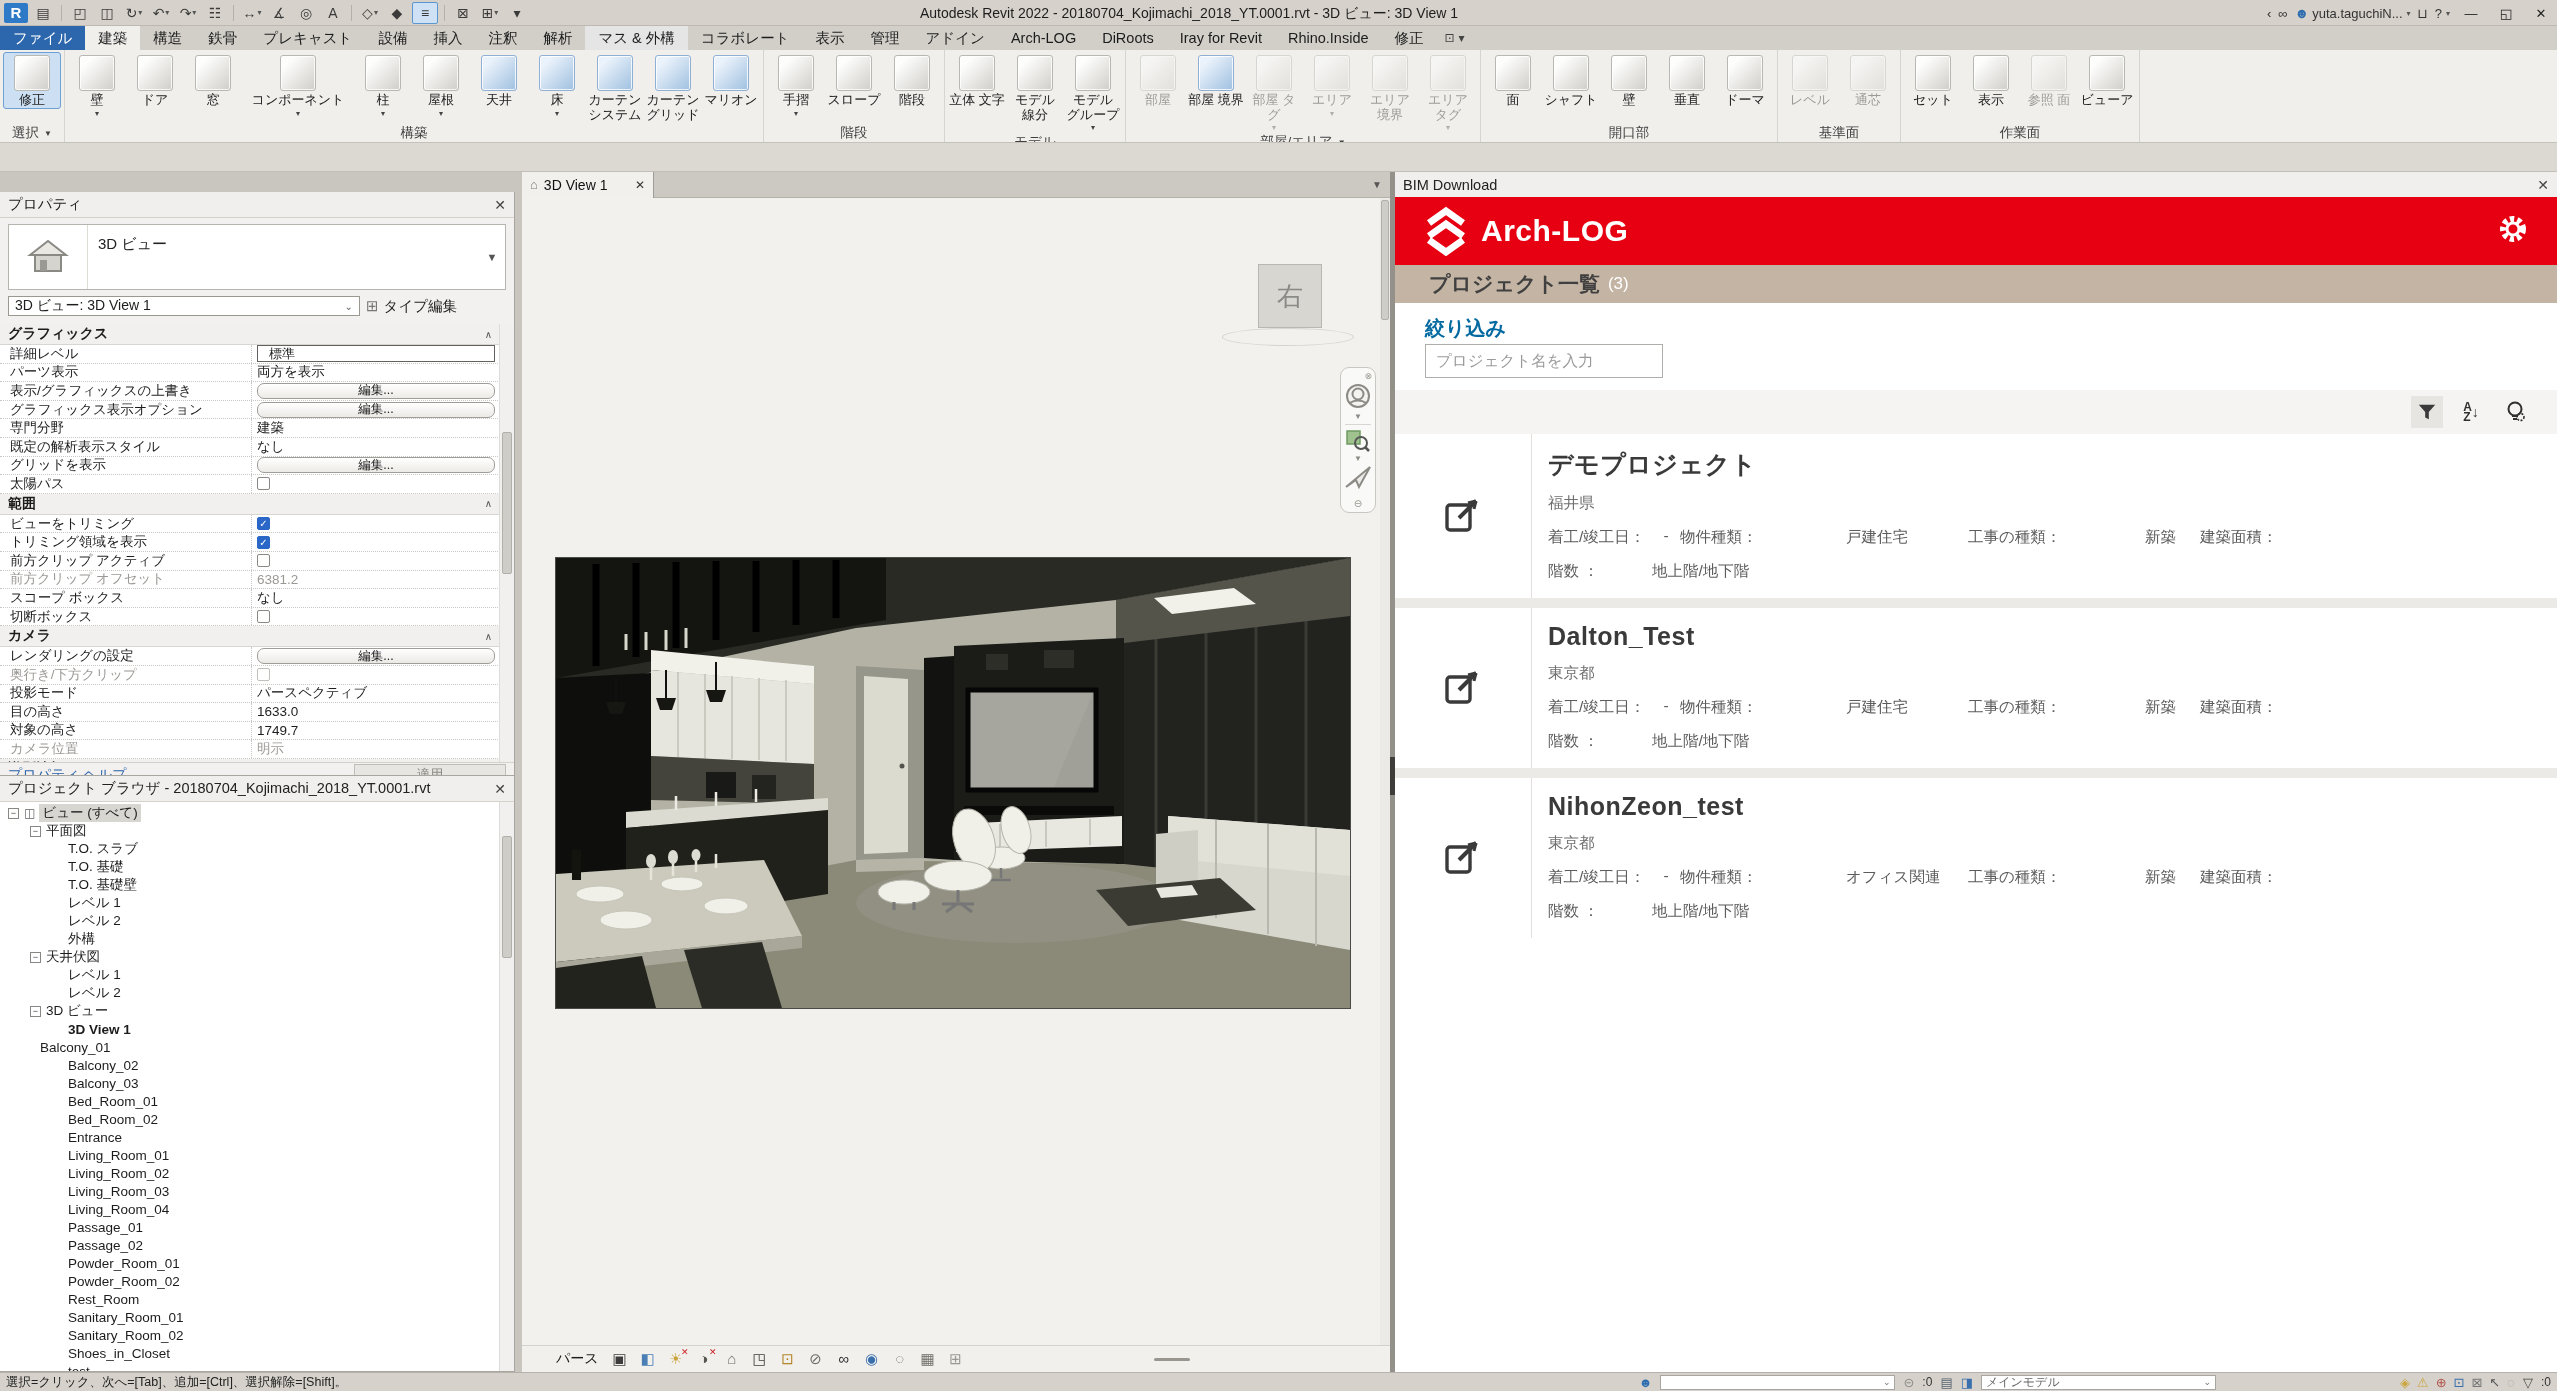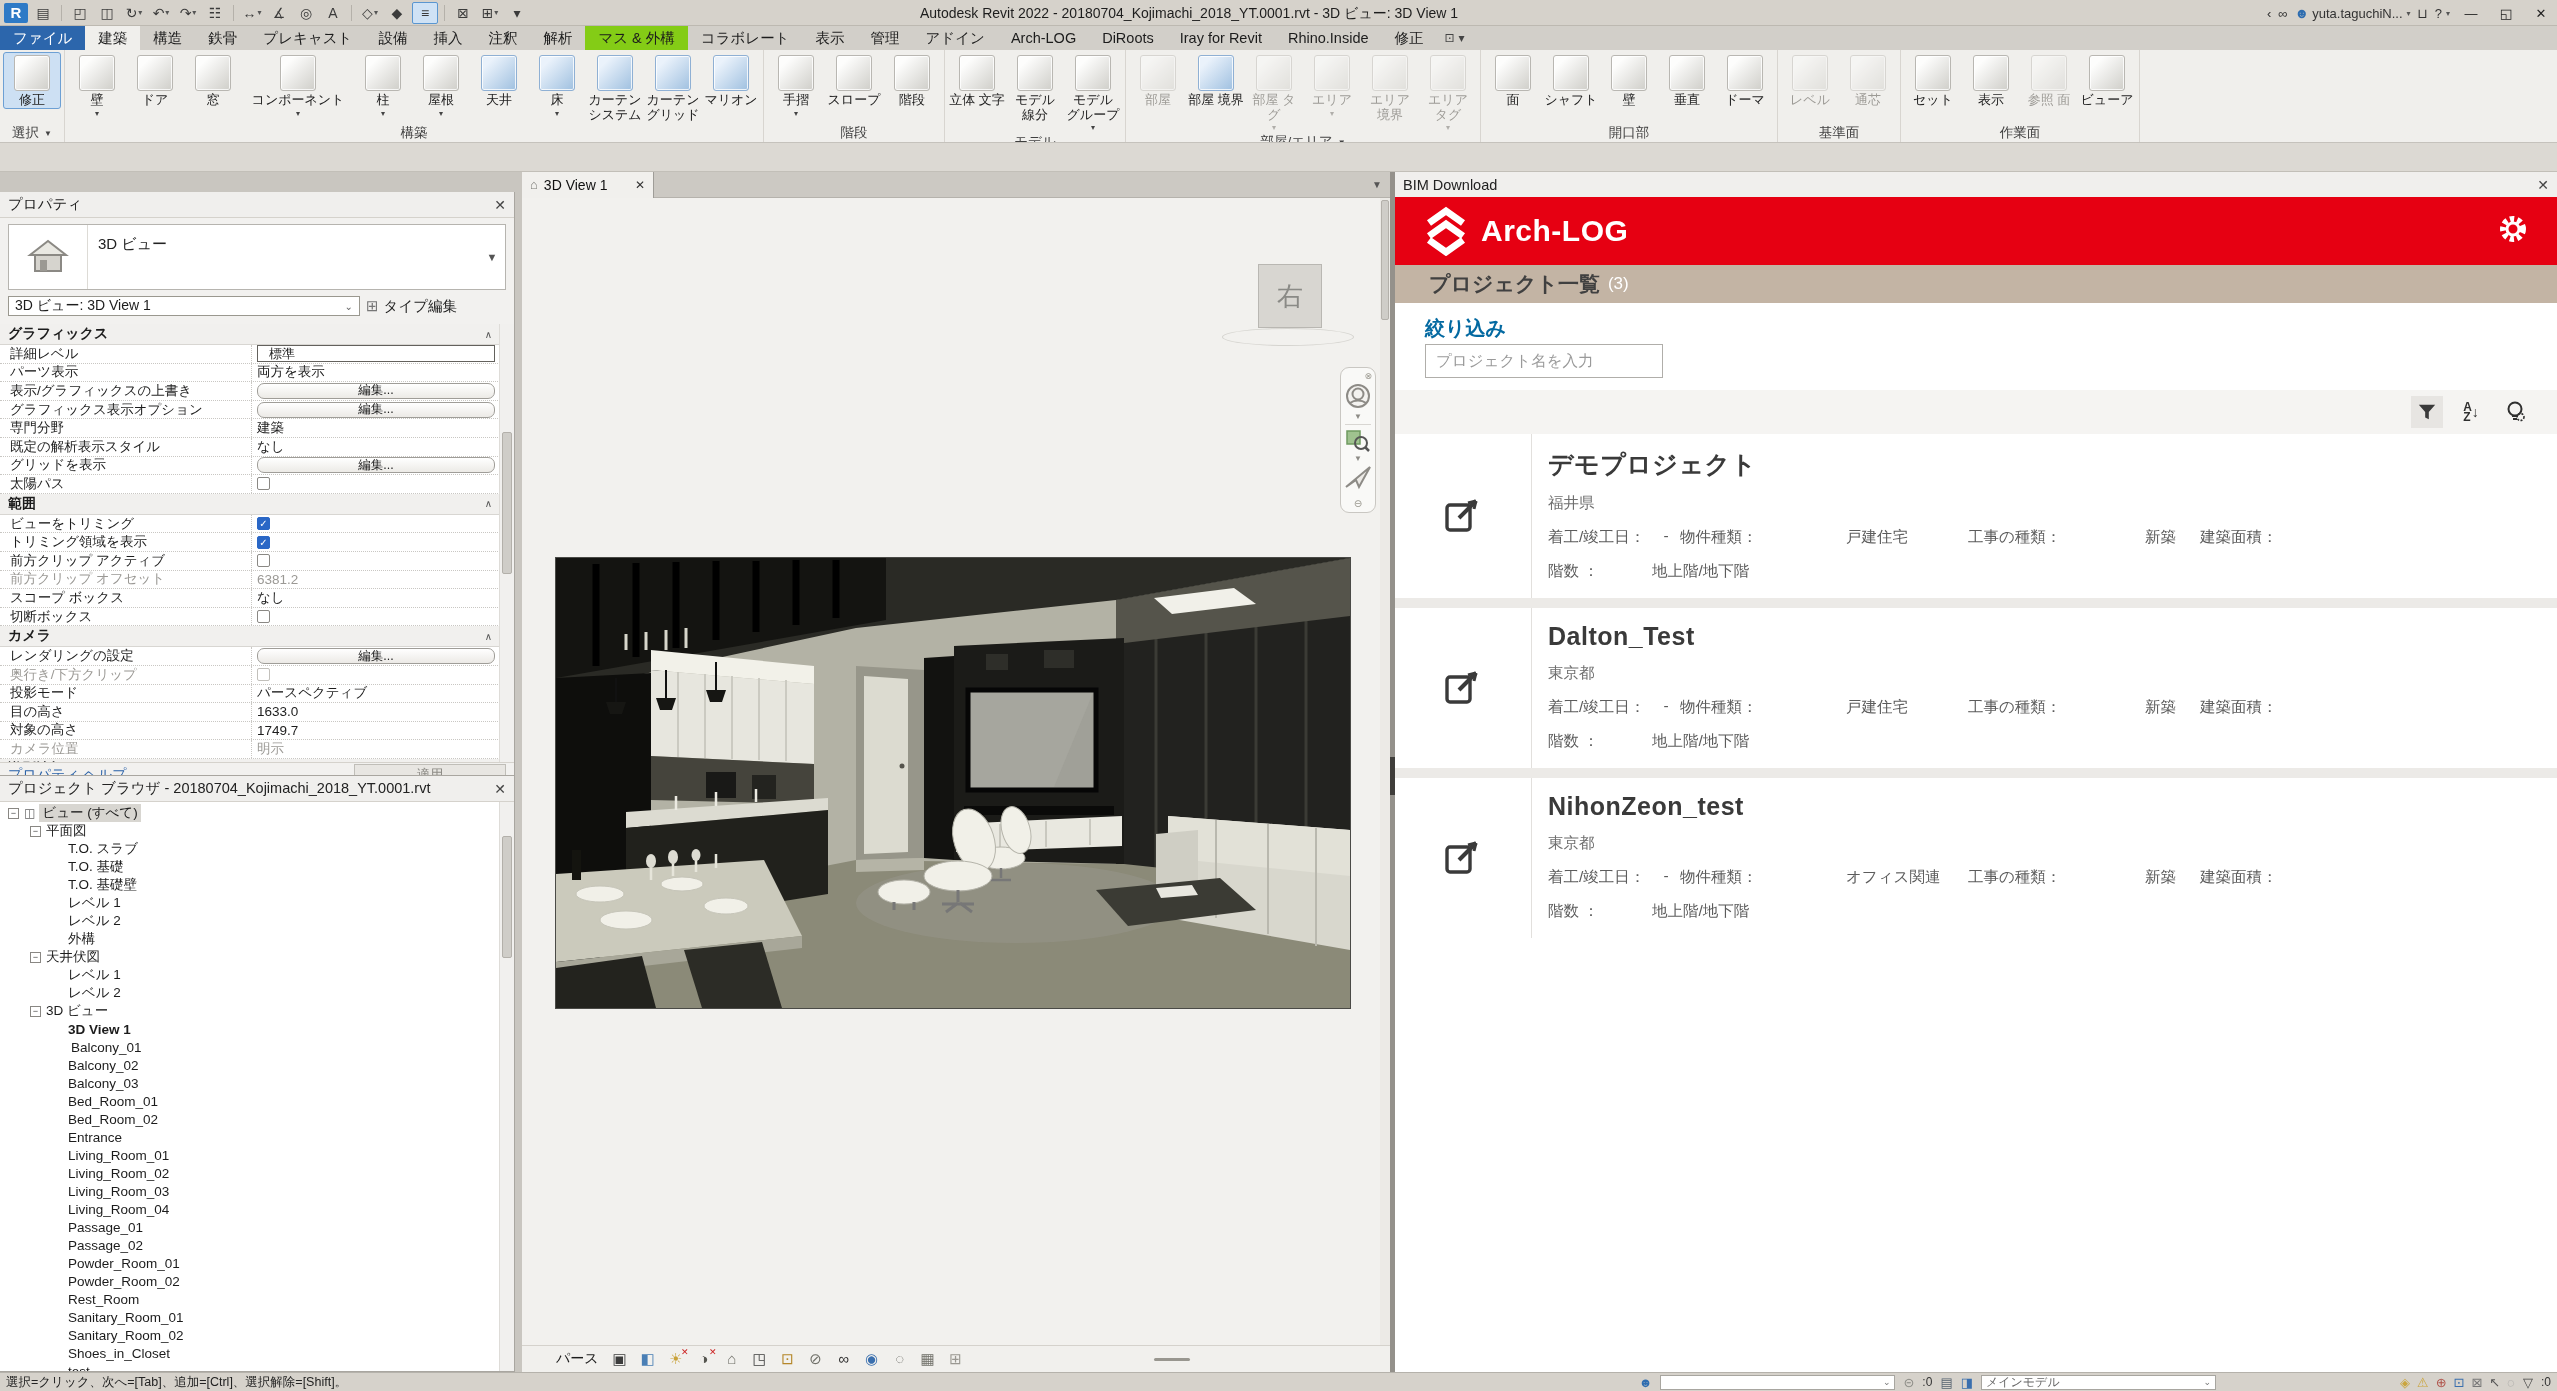--- a/index.html
+++ b/index.html
@@ -22,21 +22,21 @@
   #title-right{position:absolute;right:2px;top:0;height:26px;display:flex;align-items:center;gap:7px;}
   .tctl{display:flex;align-items:center;gap:3px;font-size:13px;color:#333;}
   .tctl .avatar{color:#2e6db0;font-size:14px;}
   .tctl.win{min-width:28px;justify-content:center;font-size:13px;color:#222;}
 
   
   #tabrow{left:0;top:26px;width:2557px;height:24px;background:#d2cfc9;display:flex;align-items:flex-end;}
   .tab{height:24px;line-height:24px;padding:0 13px;font-size:14.5px;color:#1c1c1c;white-space:nowrap;}
   .tab.file{background:#2c66ac;color:#fff;}
   .tab.active{background:#f0efec;}
-  .tab.shaded{background:#84cc16;}
+  .tab.shaded{background:#e5e5e5;}
   .tab-trail{height:24px;display:flex;align-items:center;gap:4px;padding:0 8px;color:#444;font-size:12px;}
 
   
   #ribbon{left:0;top:50px;width:2557px;height:93px;background:#f0efec;border-bottom:1px solid #c5c2bc;
           display:flex;box-sizing:border-box;overflow:hidden;}
   .rgroup{display:flex;flex-direction:column;border-right:1px solid #d8d5d0;padding:2px 3px 0;}
   .rbuttons{flex:1;display:flex;align-items:flex-start;}
   .rbtn{width:56px;display:flex;flex-direction:column;align-items:center;padding-top:2px;border-radius:3px;border:1px solid transparent;}
   .rbtn.wide{width:110px;}
   .rbtn.selected{background:#cde0f3;border:1px solid #6da0d4;}
@@ -749,21 +749,21 @@
           <span class="tlabel">レベル 2</span>
         </div>
         <div class="trow" style="padding-left: 30px;">
           <span class="texp">−</span>
           <span class="tlabel">3D ビュー</span>
         </div>
         <div class="trow" style="padding-left: 52px;">
           <span class="texp-sp"></span>
           <span class="tlabel bold">3D View 1</span>
         </div>
-        <div class="trow" style="padding-left: 55px;">
+        <div class="trow" style="padding-left: 24px;">
           <span class="texp-sp"></span>
           <span class="tlabel">Balcony_01</span>
         </div>
         <div class="trow" style="padding-left: 52px;">
           <span class="texp-sp"></span>
           <span class="tlabel">Balcony_02</span>
         </div>
         <div class="trow" style="padding-left: 52px;">
           <span class="texp-sp"></span>
           <span class="tlabel">Balcony_03</span>

